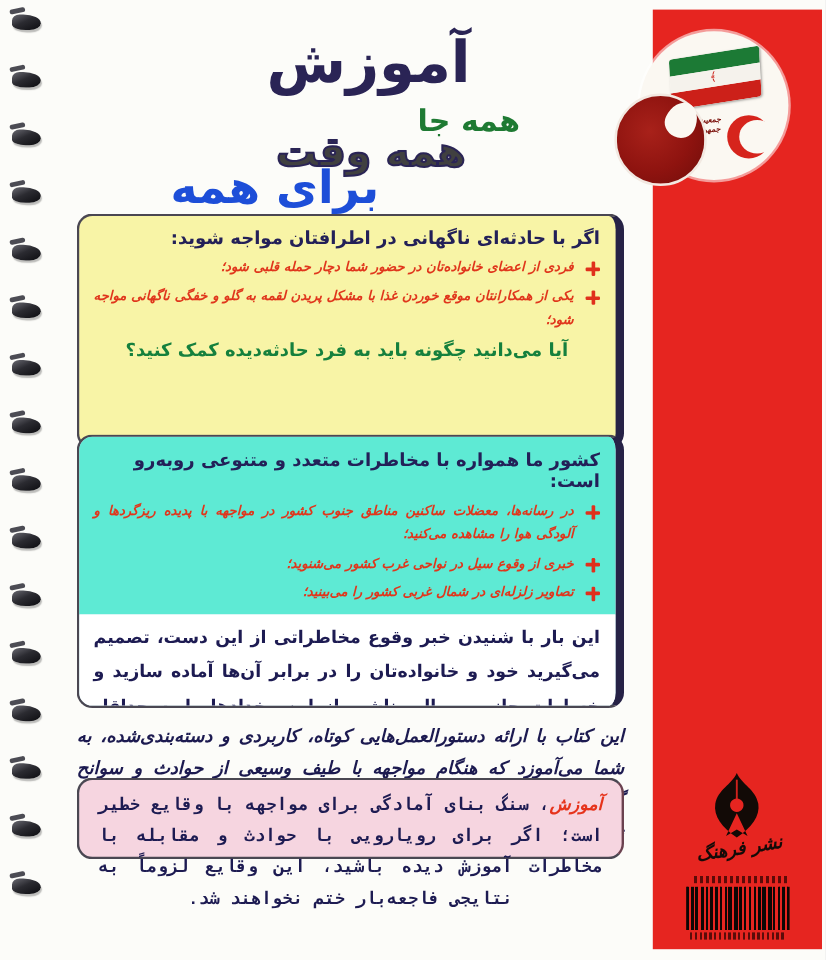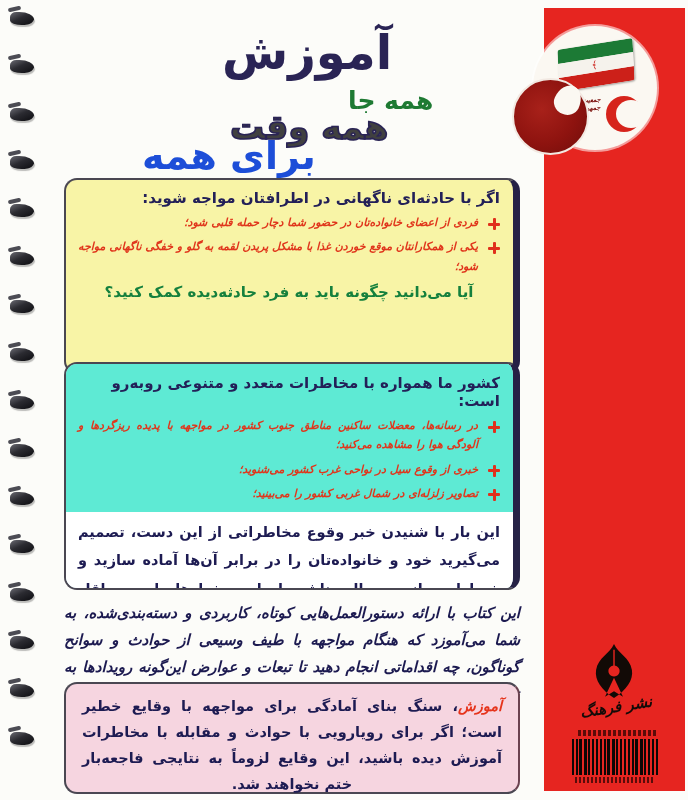--- a/index.html
+++ b/index.html
@@ -88,23 +88,23 @@
     position:absolute; left:64px; width:456px; direction:rtl;
     border:2px solid #4a4752; border-left-width:7px; border-left-color:#262246;
     border-radius:13px;
   }
   
   #box-yellow, #box-blue, #box-pink { border-left-width:2px; border-left-color:#4a4752;
     border-right-width:7px; border-right-color:#262246; }
 
   #box-yellow { top:178px; height:196px; background:#f8f4a6; padding:9px 13px 6px 12px; }
   #box-blue   { top:362px; height:228px; background:#c7e9f1; padding:0; overflow:hidden; }
-  #box-pink   { top:682px; height:112px; background:#f6d5e0;
+  #box-pink   { top:648px; height:68px; background:#f6d5e0;
                 border-right-width:2px; border-right-color:#6b4250;
-                padding:9px 16px; }
+                padding:9px 16px;font-family:Liberation Mono, monospace; }
 
   .box-heading { font-size:15px; font-weight:bold; color:#232058; margin-bottom:6px; }
   ul.bullets { list-style:none; }
   ul.bullets li {
     display:flex; gap:10px; align-items:flex-start;
     font-size:11px; font-weight:bold; font-style:italic; color:#e0361c;
     line-height:1.75; margin:5px 0; text-align:justify;
   }
   .cross { position:relative; flex:0 0 12px; width:12px; height:12px; margin-top:5px; }
   .cross::before { content:""; position:absolute; left:0; top:4.5px; width:12px; height:3px; background:#e0301c; border-radius:1px; }

